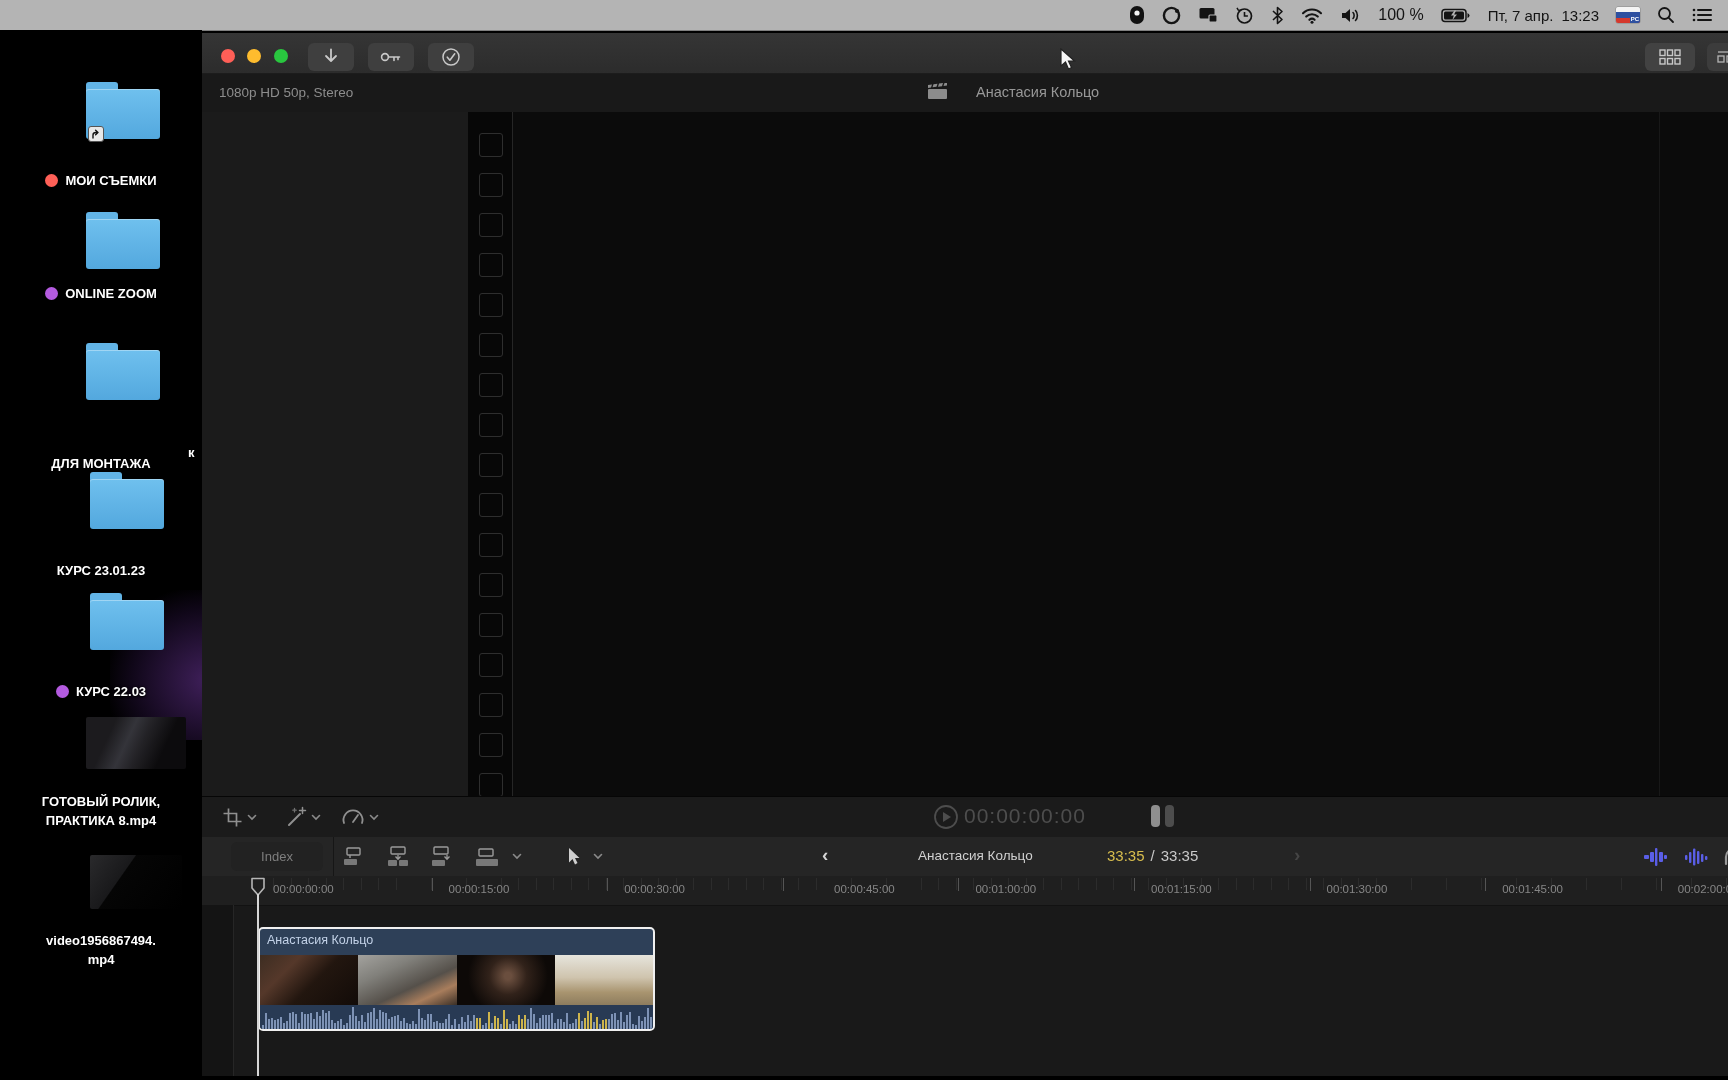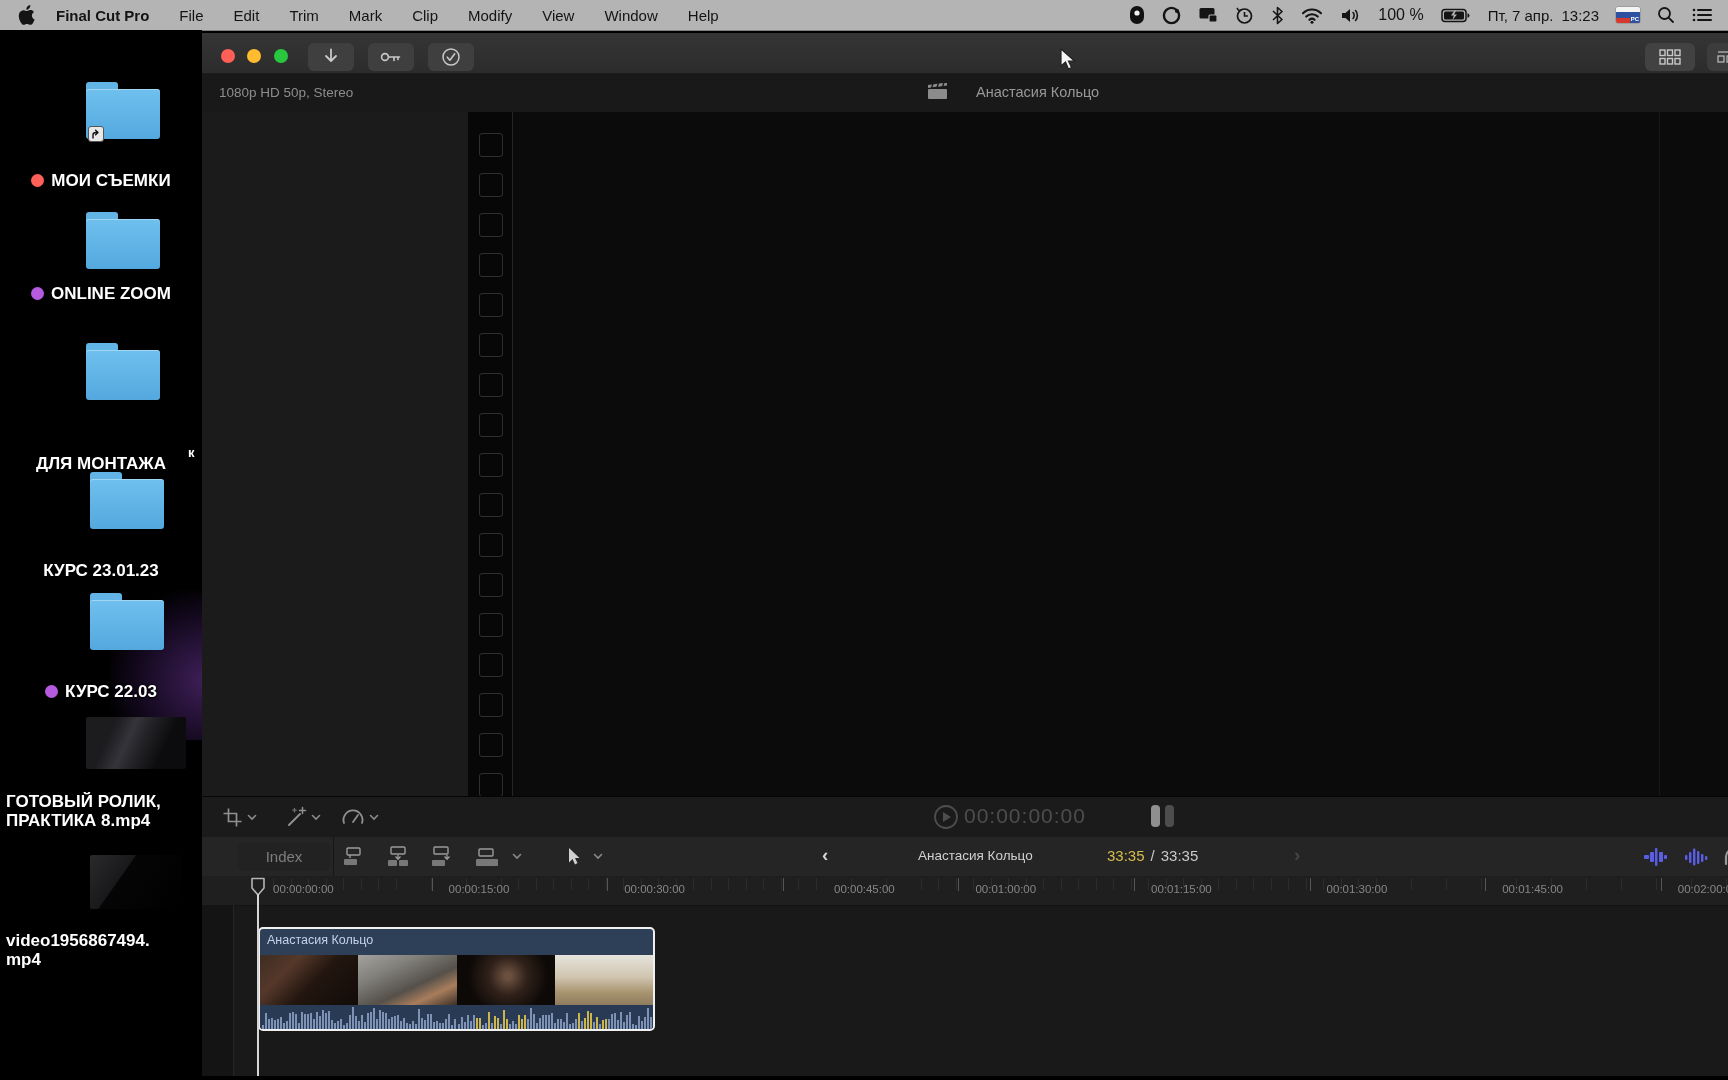--- a/index.html
+++ b/index.html
@@ -25,22 +25,22 @@
   
   .desktop{position:absolute;left:0;top:30px;width:202px;height:1050px;background:#000;}
   .nebula{position:absolute;left:110px;top:560px;width:140px;height:150px;
     background:radial-gradient(ellipse at 70% 60%, rgba(140,70,200,.45), rgba(90,40,140,.18) 55%, transparent 75%);}
   .folder{position:absolute;width:74px;height:57px;}
   .folder .tab{position:absolute;left:0;top:0;width:32px;height:12px;border-radius:3px 3px 0 0;background:#62b4e6;}
   .folder .body{position:absolute;left:0;top:7px;width:74px;height:50px;border-radius:3px;
     background:linear-gradient(#6fc0ee,#53a8de);box-shadow:inset 0 1px 0 rgba(255,255,255,.35);}
   .alias-badge{position:absolute;left:2px;bottom:-3px;width:14px;height:14px;background:#e8e8e8;
     border-radius:3px;border:1px solid #555;display:flex;align-items:center;justify-content:center;}
-  .dt-label{position:absolute;width:190px;left:6px;color:#fff;font-weight:bold;
-    font-size:17px;text-shadow:0 1px 2px #000,0 0 3px #000;line-height:19px;}
+  .dt-label{position:absolute;width:190px;left:6px;text-align:center;color:#fff;font-weight:bold;
+    font-size:13px;text-shadow:0 1px 2px #000,0 0 3px #000;line-height:19px;}
   .dt-row{display:flex;align-items:center;justify-content:center;gap:7px;}
   .tagdot{width:13px;height:13px;border-radius:50%;box-shadow:0 0 2px rgba(0,0,0,.6);flex:0 0 auto;}
   .thumb{position:absolute;border-radius:2px;}
   .thumb.keyb{background:linear-gradient(115deg,#1c1b1e 25%,#34343a 42%,#232226 55%,#0c0b0d 75%);}
   .thumb.tri{background:linear-gradient(125deg,#2a2a2c 0%,#19191b 35%,#050505 36%,#000 100%);}
   .stray-k{position:absolute;color:#fff;font-weight:bold;font-size:13px;text-shadow:0 1px 2px #000;}
 
   
   .window{position:absolute;left:202px;top:33px;width:1526px;height:1047px;background:#161616;overflow:hidden;}
   .titlebar{position:absolute;left:0;top:0;width:100%;height:40px;
@@ -59,22 +59,22 @@
   .viewer-pane{position:absolute;left:311px;top:0;width:1215px;height:100%;background:#0b0b0b;}
   .viewer-edge{position:absolute;left:1457px;top:0;width:1px;height:100%;background:#181818;}
 
   .transport{position:absolute;left:0;top:763px;width:100%;height:40px;background:#1b1b1b;
     border-top:1px solid #060606;border-bottom:1px solid #060606;}
   .tool-group{position:absolute;top:0;height:40px;display:flex;align-items:center;gap:4px;}
   .timecode{position:absolute;left:762px;top:7px;color:#4d4d4d;font-size:21px;letter-spacing:1px;}
   .pill{position:absolute;top:8px;width:9px;height:22px;border-radius:4px;}
 
   .timelinebar{position:absolute;left:0;top:804px;width:100%;height:39px;background:#252525;border-bottom:1px solid #101010;}
-  .index-btn{position:absolute;left:36px;top:5px;width:92px;height:29px;border-radius:6px;background:#222;
-    display:flex;align-items:center;justify-content:center;color:#7e7e7e;font-size:15px;}
+  .index-btn{position:absolute;left:29px;top:5px;width:92px;height:29px;border-radius:6px;background:#222;
+    display:flex;align-items:center;justify-content:center;color:#7e7e7e;font-size:13px;}
   .tb-sep{position:absolute;left:131px;top:0;width:1px;height:39px;background:#161616;}
   .edit-tools{position:absolute;left:140px;top:0;height:39px;display:flex;align-items:center;gap:10px;}
   .nav-chev{position:absolute;top:7px;font-size:19px;font-weight:bold;}
   .tl-title{position:absolute;top:11px;color:#d0d0d0;font-size:13.5px;}
   .tl-times{position:absolute;left:905px;top:10px;font-size:15px;color:#c9c9c9;display:flex;gap:6px;}
   .blue-ics{position:absolute;left:1440px;top:0;height:39px;display:flex;align-items:center;gap:16px;}
 
   .timeline{position:absolute;left:0;top:843px;width:100%;height:204px;background:#191919;}
   .ruler{position:absolute;left:0;top:0;width:100%;height:29px;background:#1f1f1f;border-bottom:1px solid #121212;}
   .minor-ticks{position:absolute;left:55px;top:2px;right:0;height:12px;
@@ -96,37 +96,20 @@
   .clip-wave{position:relative;height:26px;background:#283a54;}
   .wave-bar{position:absolute;bottom:1px;width:2px;}
 
   .playhead-line{position:absolute;left:55px;top:18px;width:1.5px;height:182px;background:#d6d6d6;}
   .playhead-head{position:absolute;left:48px;top:1px;}
 </style>
 </head>
 <body>
 
 <div class="menubar">
-  <div class="left">
-    <span class="status-ic" style="margin-right:6px;">
-      <svg width="17" height="20" viewBox="0 0 17 20">
-          <path fill="#141414" d="M11.3 3.2c.7-.9 1.2-2.1 1-3.2-1 .1-2.2.7-2.9 1.6-.6.8-1.2 2-1 3.1 1.1.1 2.2-.6 2.9-1.5zm2.6 7.4c0-2.4 2-3.5 2.1-3.6-1.1-1.7-2.9-1.9-3.5-1.9-1.5-.2-2.9.9-3.7.9-.8 0-1.9-.9-3.2-.8-1.6 0-3.1 1-4 2.4-1.7 3-.4 7.4 1.2 9.8.8 1.2 1.8 2.5 3.1 2.4 1.2-.1 1.7-.8 3.2-.8s1.9.8 3.2.8c1.3 0 2.2-1.2 3-2.4.9-1.4 1.3-2.7 1.3-2.8-.1 0-2.6-1-2.7-4z"></path>
-        </svg>
-    </span>
-    <span class="app-name">Final Cut Pro</span>
-    <span class="menu-item">File</span>
-    <span class="menu-item">Edit</span>
-    <span class="menu-item">Trim</span>
-    <span class="menu-item">Mark</span>
-    <span class="menu-item">Clip</span>
-    <span class="menu-item">Modify</span>
-    <span class="menu-item">View</span>
-    <span class="menu-item">Window</span>
-    <span class="menu-item">Help</span>
-  </div>
   <div class="right">
     <span class="status-ic">
       <svg width="16" height="20" viewBox="0 0 16 20">
           <rect x="1" y="1" width="14" height="18" rx="7" fill="#111"></rect>
           <circle cx="8" cy="8" r="2.6" fill="#f2f2f2"></circle>
         </svg>
     </span>
     <span class="status-ic">
       <svg width="19" height="19" viewBox="0 0 19 19">
           <circle cx="9.5" cy="9.5" r="7.6" fill="none" stroke="#141414" stroke-width="2.4"></circle>

